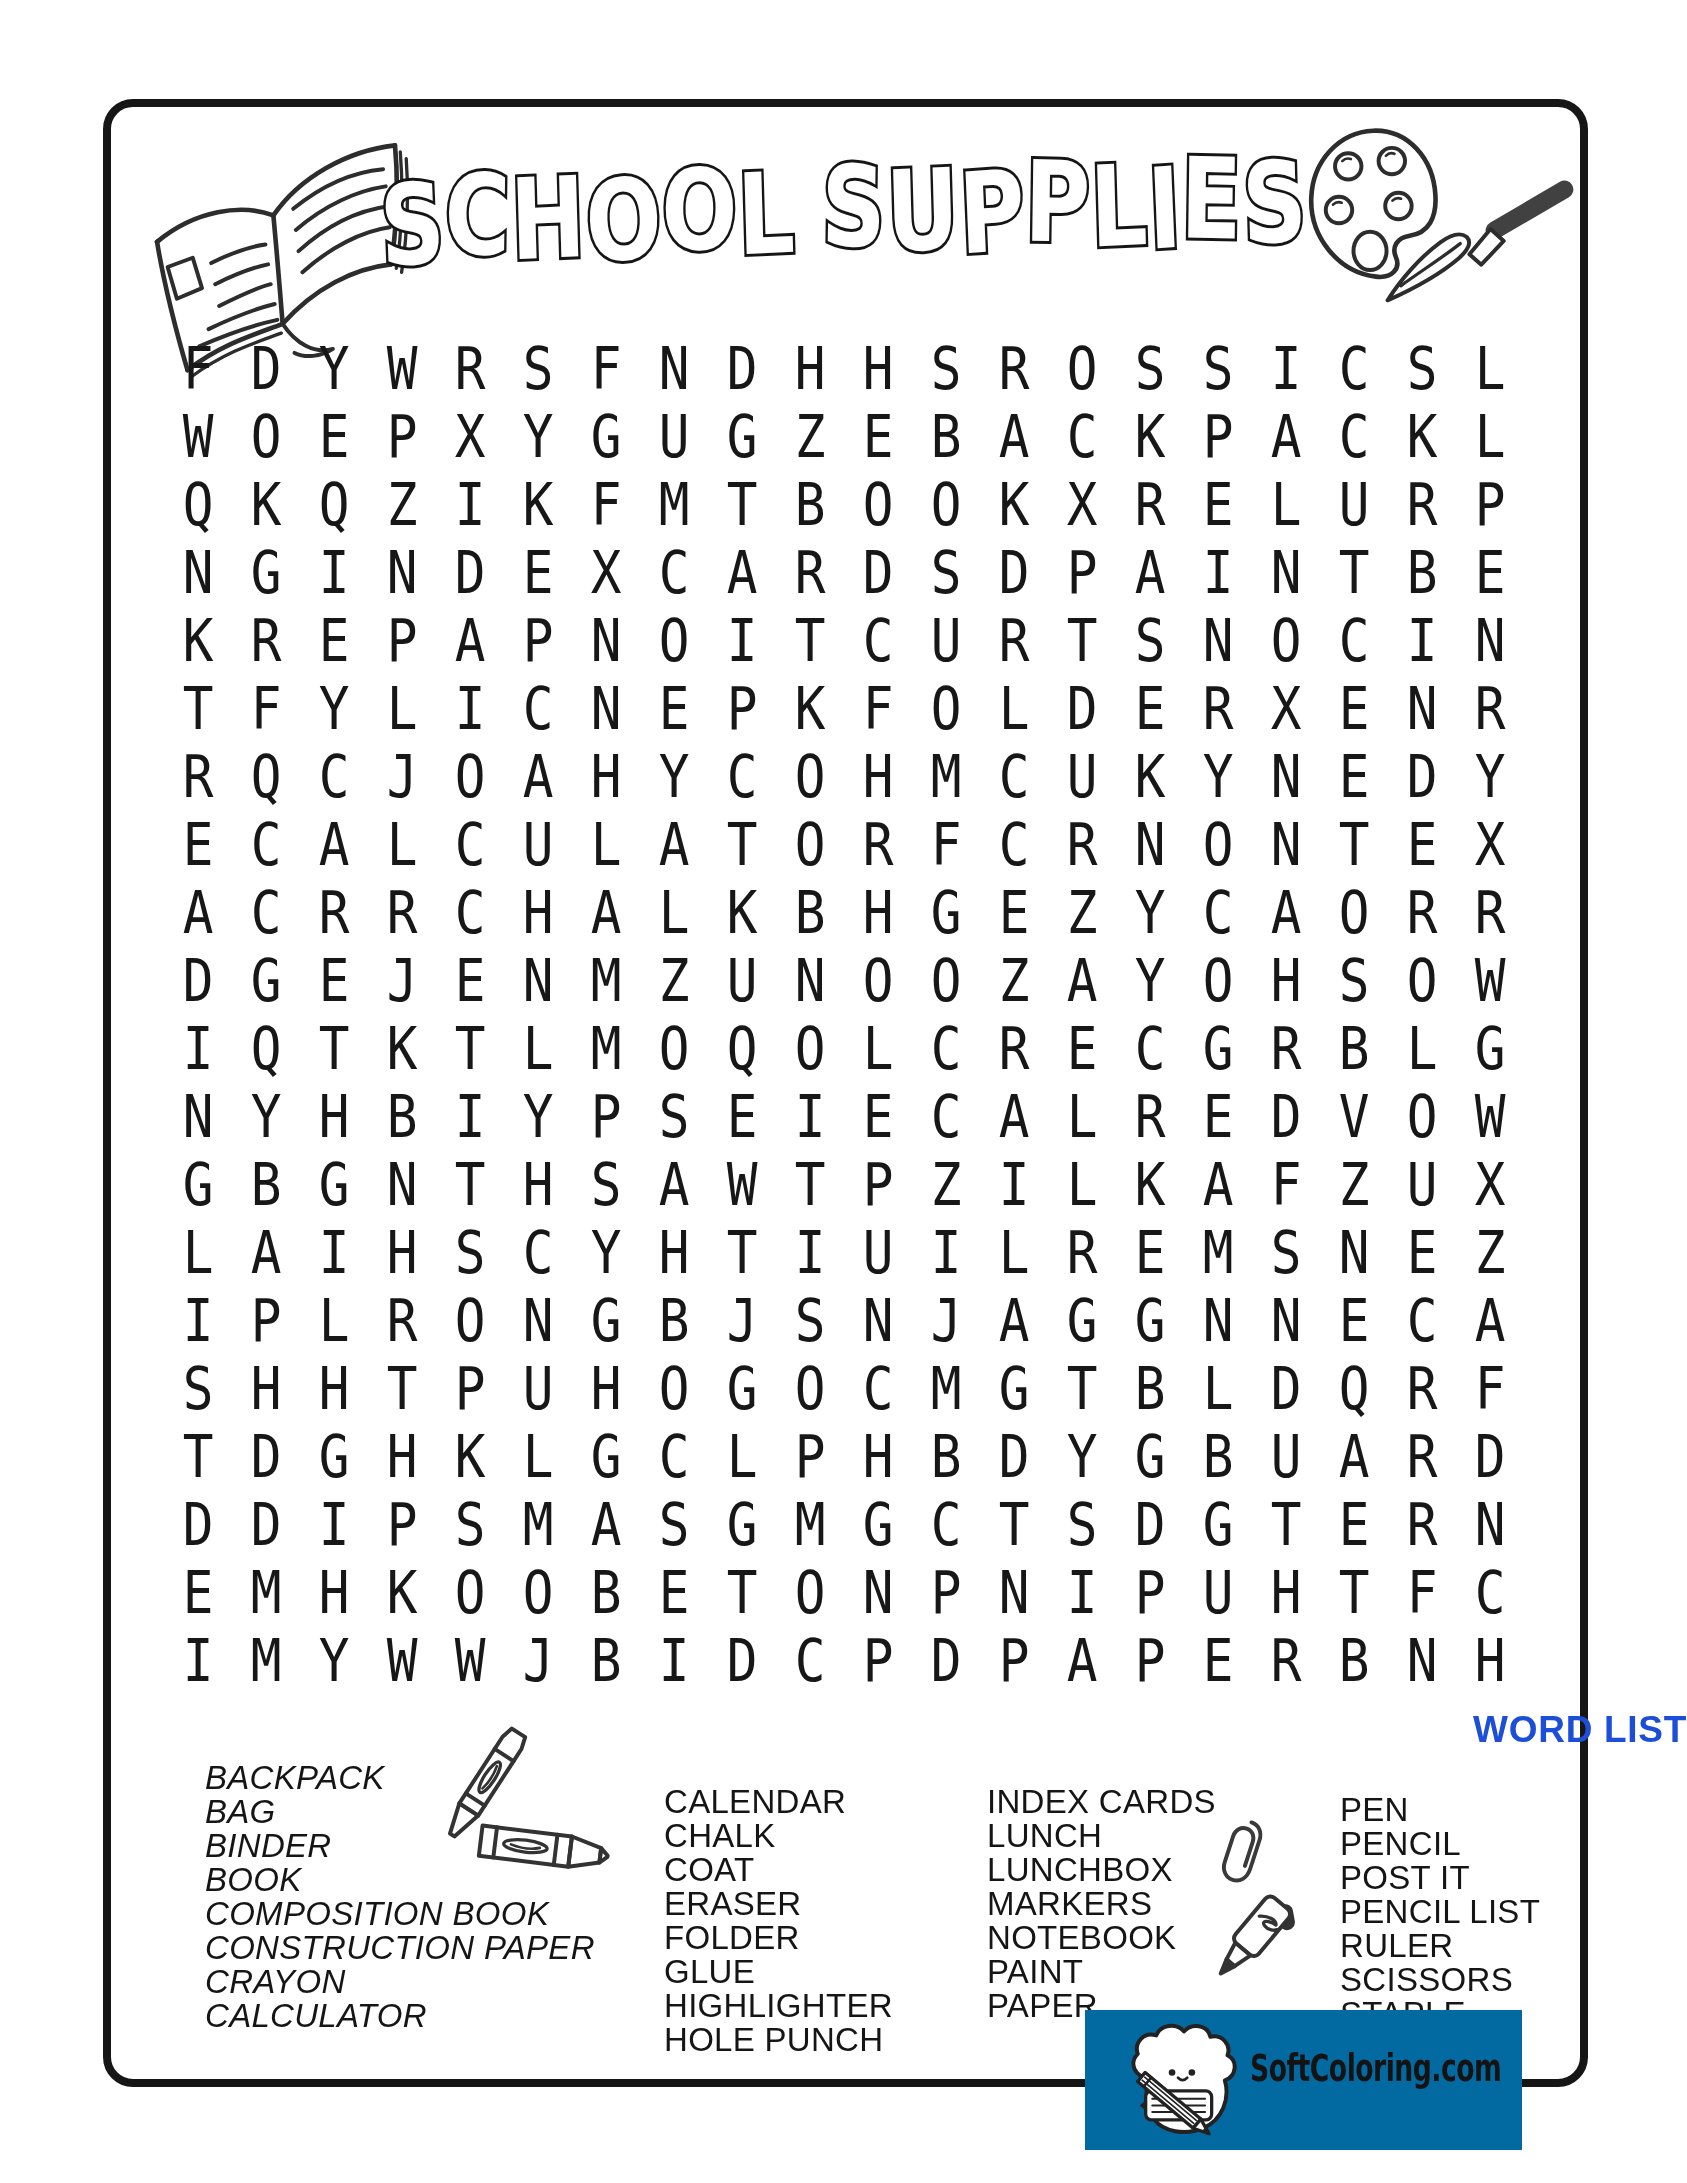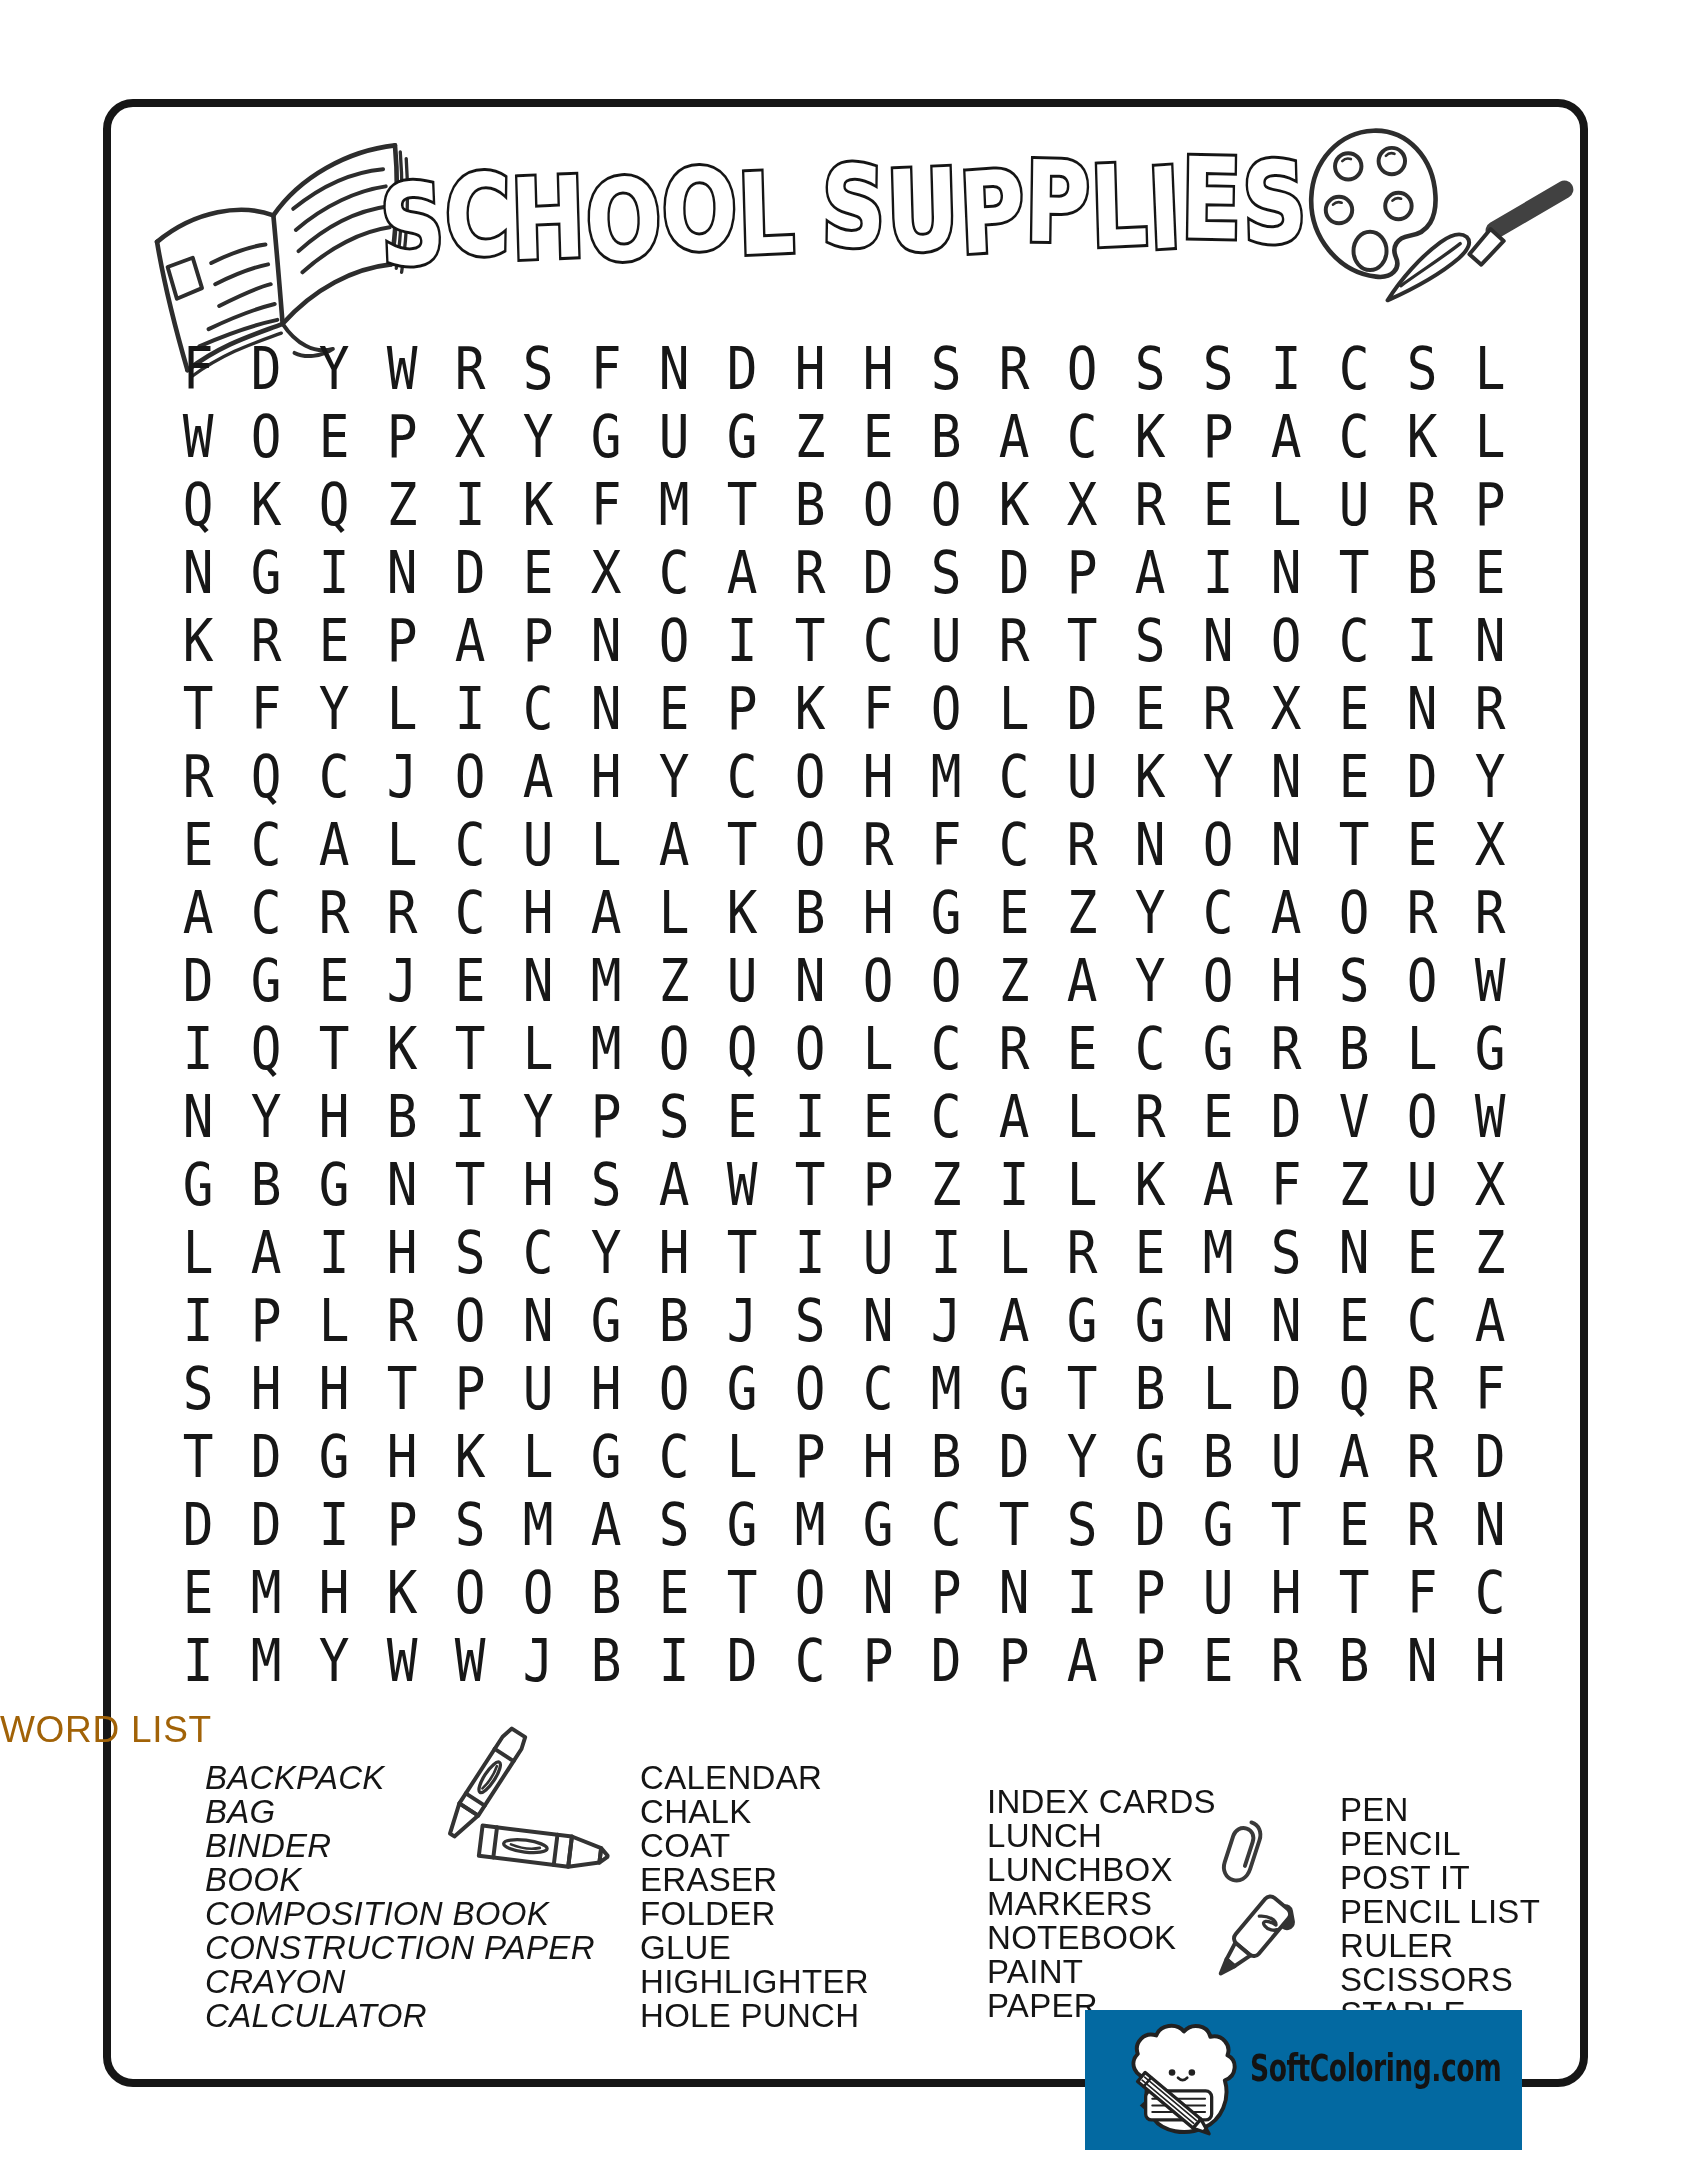--- a/index.html
+++ b/index.html
@@ -40,30 +40,30 @@
     z-index:2;
   }
   .cell{
     font-family:"DejaVu Sans Mono", monospace;
     font-size:58px;line-height:68px;
     text-align:center;color:#171717;
     transform:scaleX(0.88);
   }
   
   .wl-heading{
-    position:absolute;left:0;right:0;top:1709px;text-align:left;
-    font-size:37px;font-weight:normal;letter-spacing:0.7px;color:#a16207;z-index:2;
+    position:absolute;left:0;right:0;top:1709px;text-align:right;
+    font-size:37px;font-weight:bold;letter-spacing:0.7px;color:#1d4ed8;z-index:2;
   }
   .wl-col{position:absolute;top:1761px;z-index:2;}
   .wl-col .word{
     font-size:33px;line-height:34px;white-space:nowrap;color:#151515;
     letter-spacing:0.3px;
   }
   .col1{left:205px;font-style:italic;}
-  .col2{left:640px;}
+  .col2{left:664px;margin-top:24px;}
   .col3{left:987px;margin-top:24px;}
   .col4{left:1340px;margin-top:32px;}
   
   .illus{position:absolute;z-index:2;}
   .book-illus{left:129px;top:111px;}
   .palette-illus{left:1302px;top:124px;}
   .brush-illus{left:1377px;top:167px;}
   .crayonA-illus{left:455px;top:1715px;transform:rotate(33deg);}
   .crayonB-illus{left:471px;top:1818px;transform:rotate(7deg);}
   .clip-illus{left:1219px;top:1817px;transform:rotate(18deg);}

